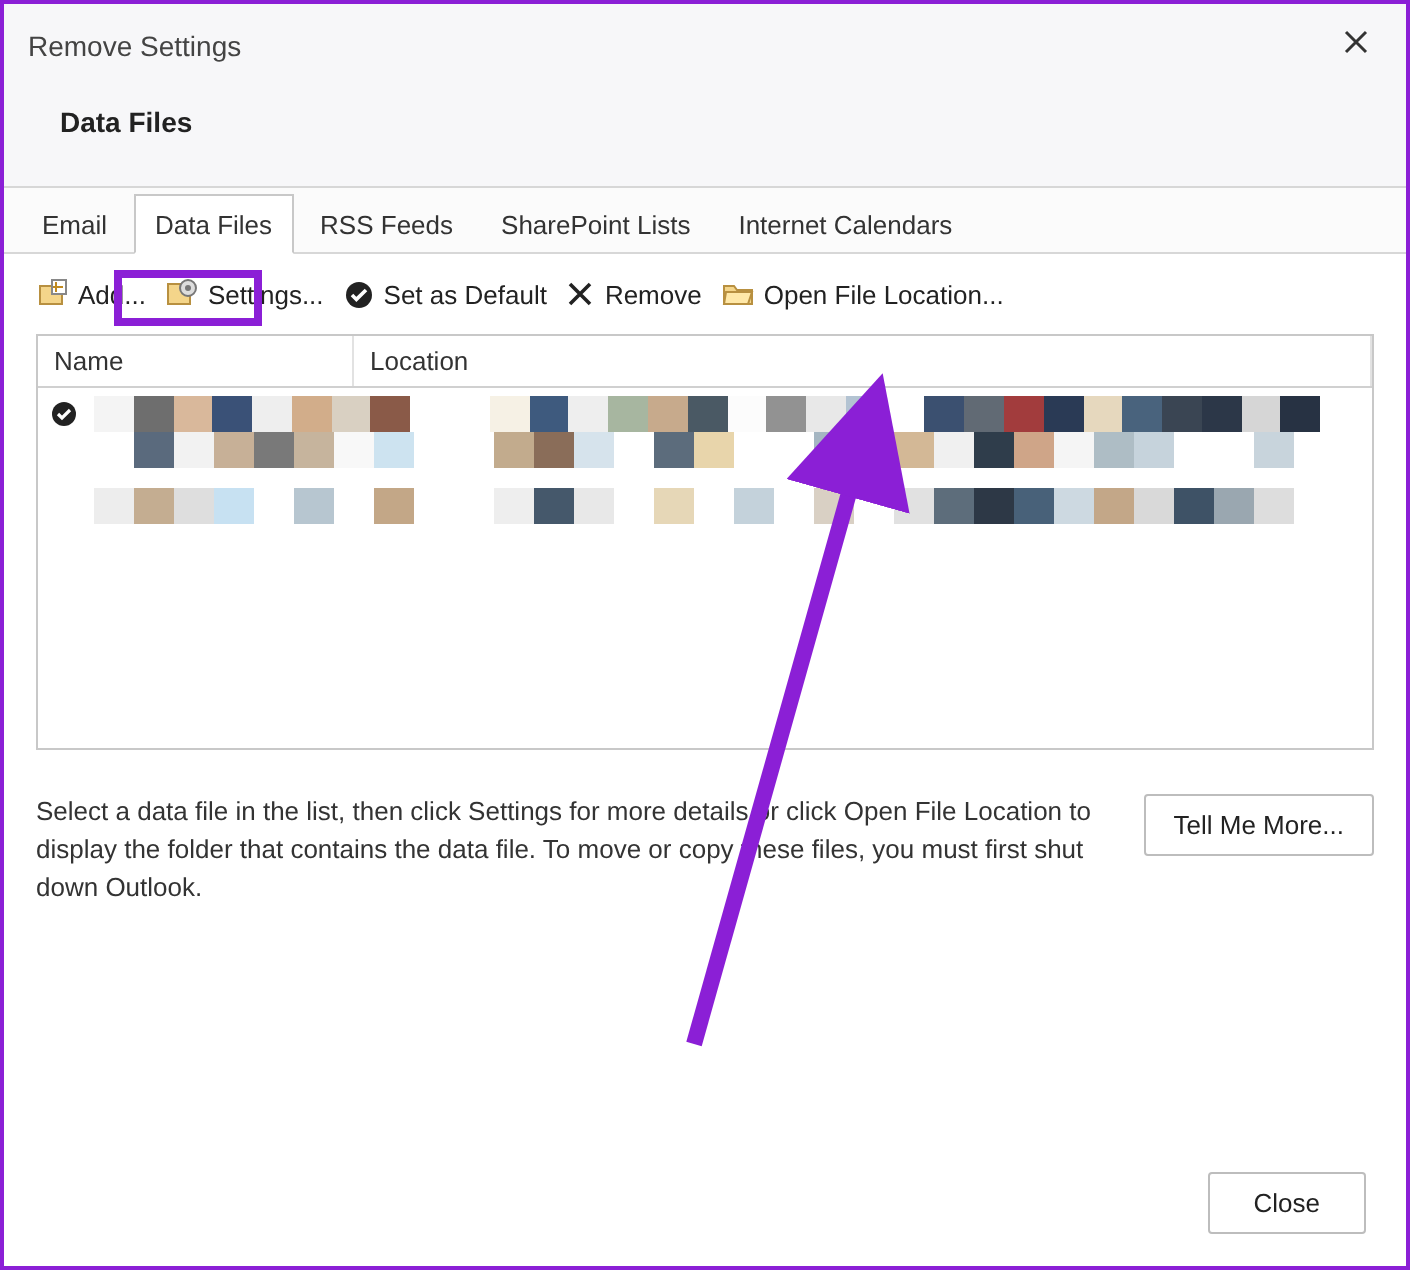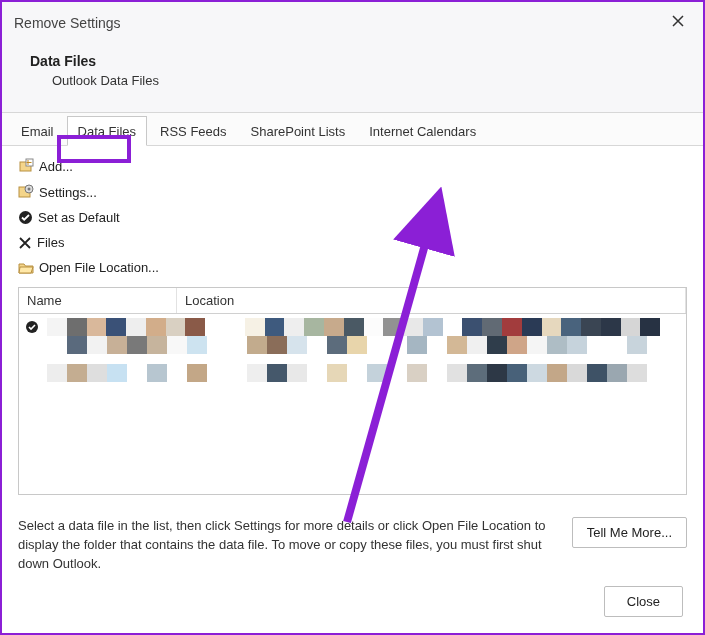--- a/index.html
+++ b/index.html
@@ -60,21 +60,20 @@
     position: absolute;
     border: 4px solid #8b1fd6;
     pointer-events: none;
   }
 
   .toolbar {
     display: flex;
     gap: 10px;
     padding: 12px 16px 12px 16px;
     background: #fff;
-    flex-direction: column;
   }
   .tbtn {
     display: inline-flex;
     align-items: center;
     gap: 5px;
     font-size: 13px;
     color: #222;
     cursor: pointer;
   }
   .tbtn svg { flex-shrink: 0; }
@@ -152,21 +151,20 @@
   <span class="title">Remove Settings</span>
   <span class="close-x">
     <svg width="14" height="14" viewBox="0 0 14 14">
         <path d="M2 2 L12 12 M12 2 L2 12" stroke="#333" stroke-width="1.5" fill="none"></path>
       </svg>
   </span>
 </div>
 
 <div class="header-area">
   <div class="heading">Data Files</div>
-  <div class="subheading">Outlook Data Files</div>
 </div>
 
 <div class="tabstrip">
   <div class="tab">Email</div>
   <div class="tab active">Data Files</div>
   <div class="tab">RSS Feeds</div>
   <div class="tab">SharePoint Lists</div>
   <div class="tab">Internet Calendars</div>
 </div>
 
@@ -193,21 +191,21 @@
     <svg width="15" height="15">
         <circle cx="7.5" cy="7.5" r="6.5" fill="#222"></circle>
         <path d="M4 7.5l2.2 2.2L11 5" stroke="#fff" stroke-width="1.8" fill="none"></path>
       </svg>
     <span>Set as Default</span>
   </span>
   <span class="tbtn">
     <svg width="14" height="14">
         <path d="M2 2l10 10M12 2L2 12" stroke="#222" stroke-width="1.8"></path>
       </svg>
-    <span>Files</span>
+    <span>Remove</span>
   </span>
   <span class="tbtn">
     <svg width="16" height="14">
         <path d="M1 3h5l1.5 2H15v7H1z" fill="#f4d58a" stroke="#b89040"></path>
         <path d="M2 6h13l-2 6H1z" fill="#ffe8a8" stroke="#b89040"></path>
       </svg>
     <span>Open File Location...</span>
   </span>
 </div>
 

